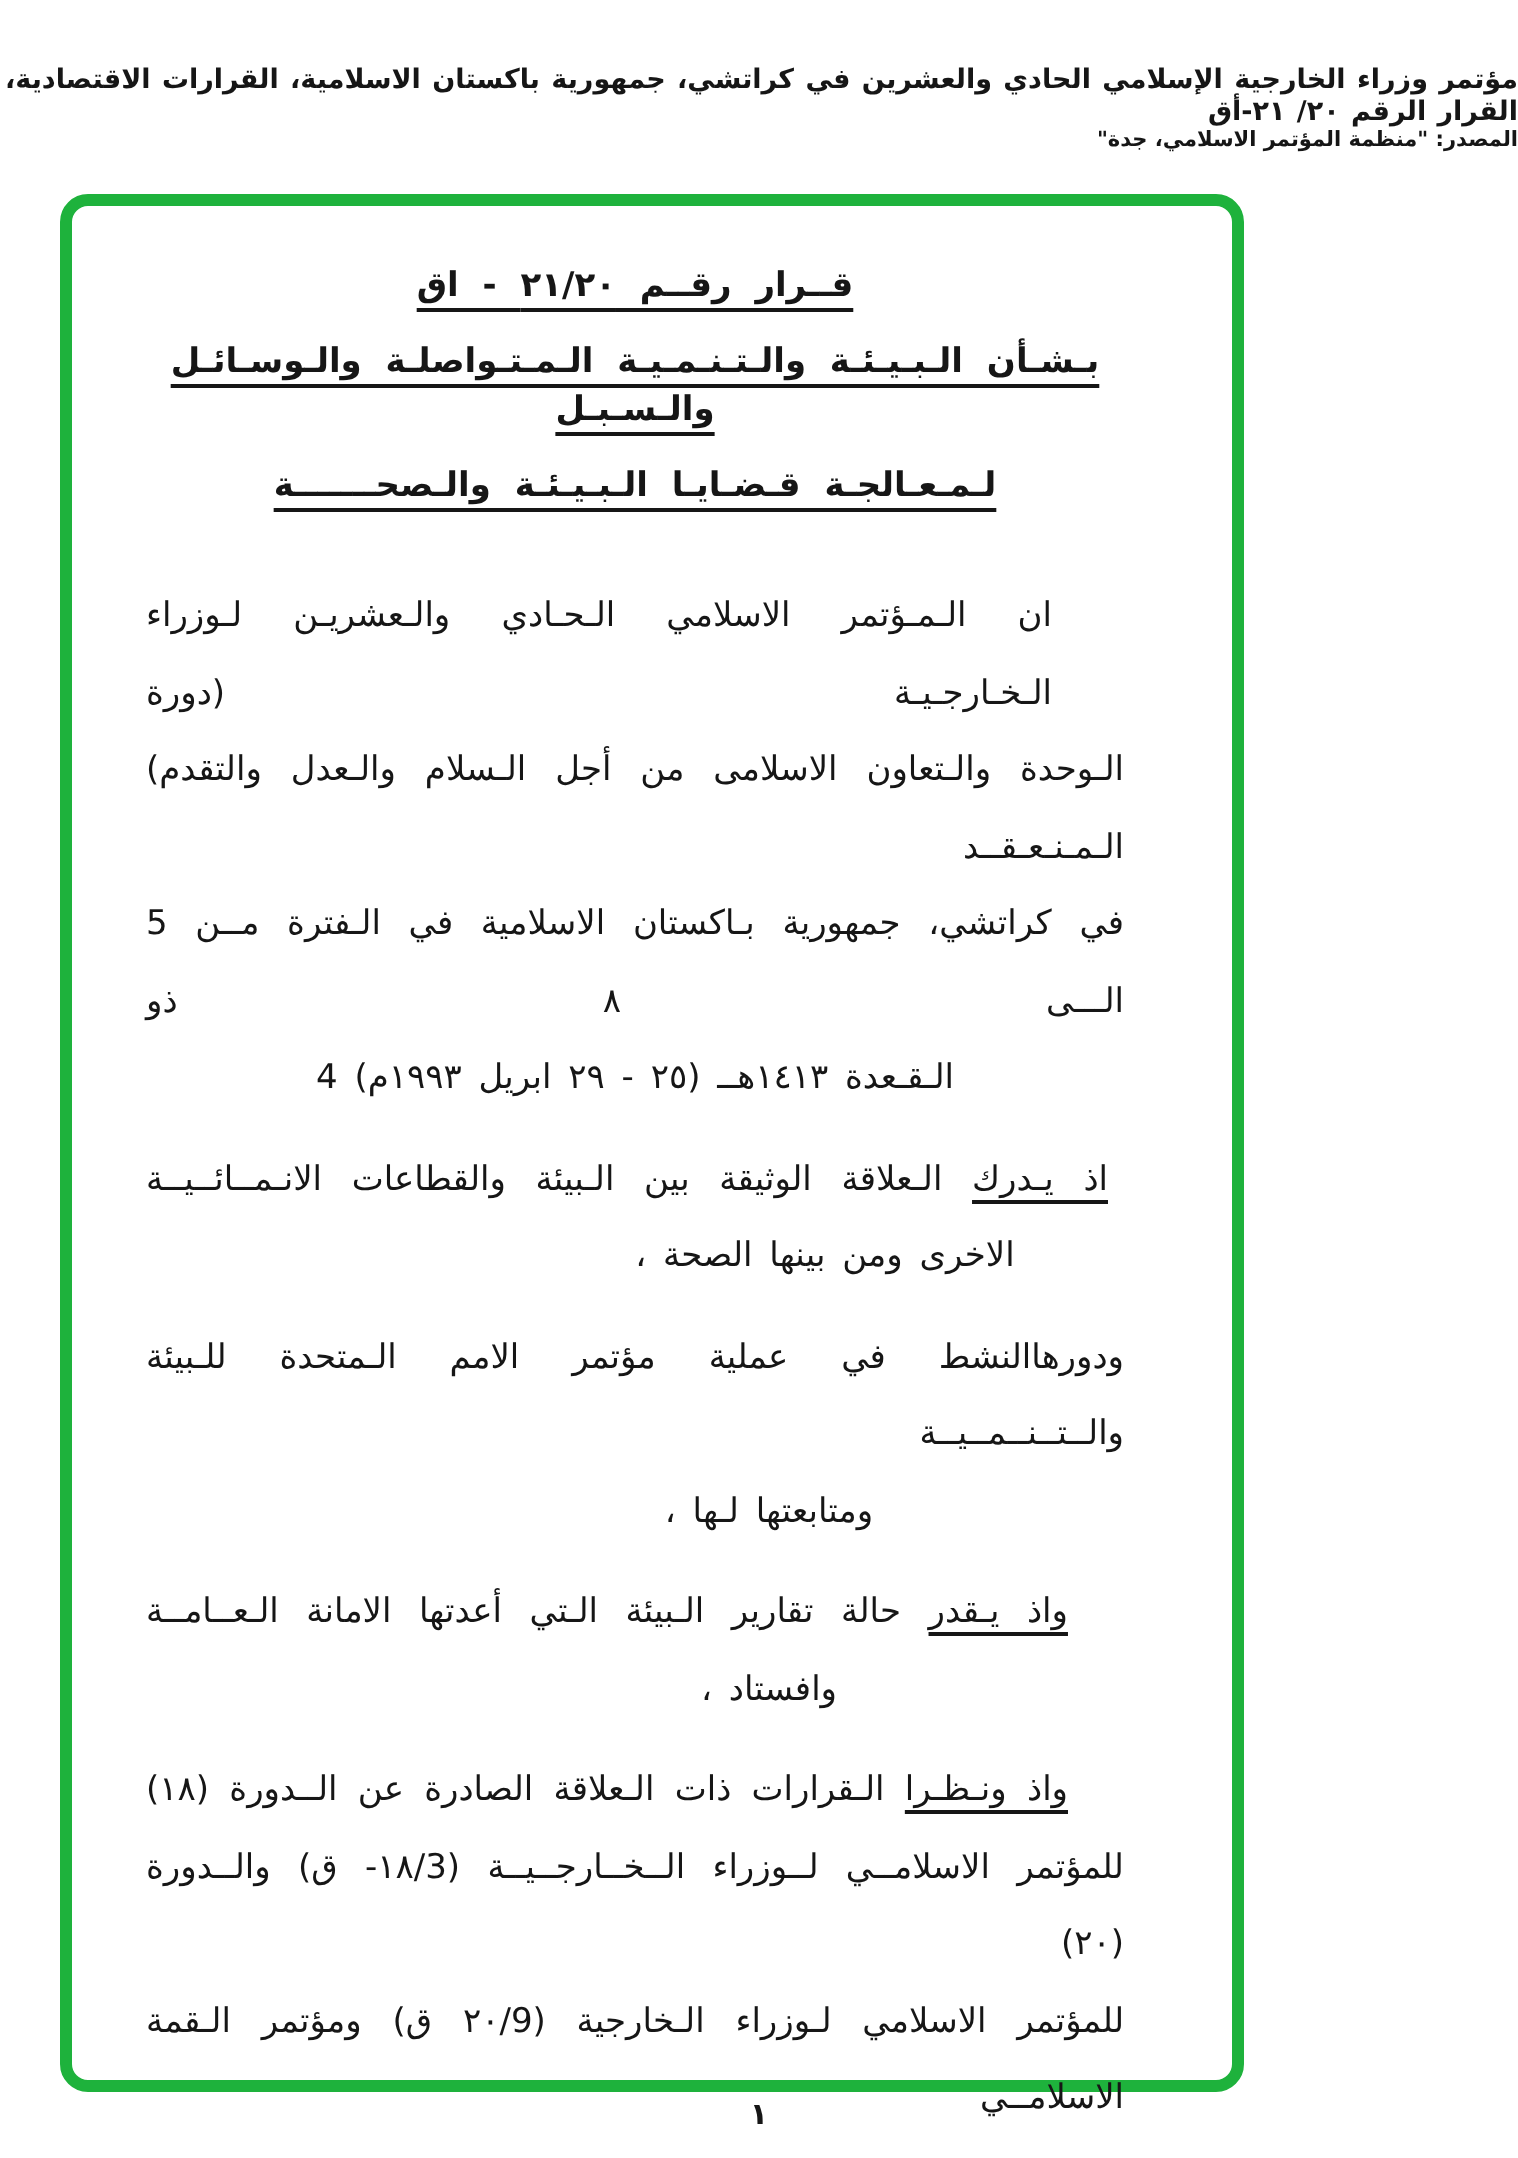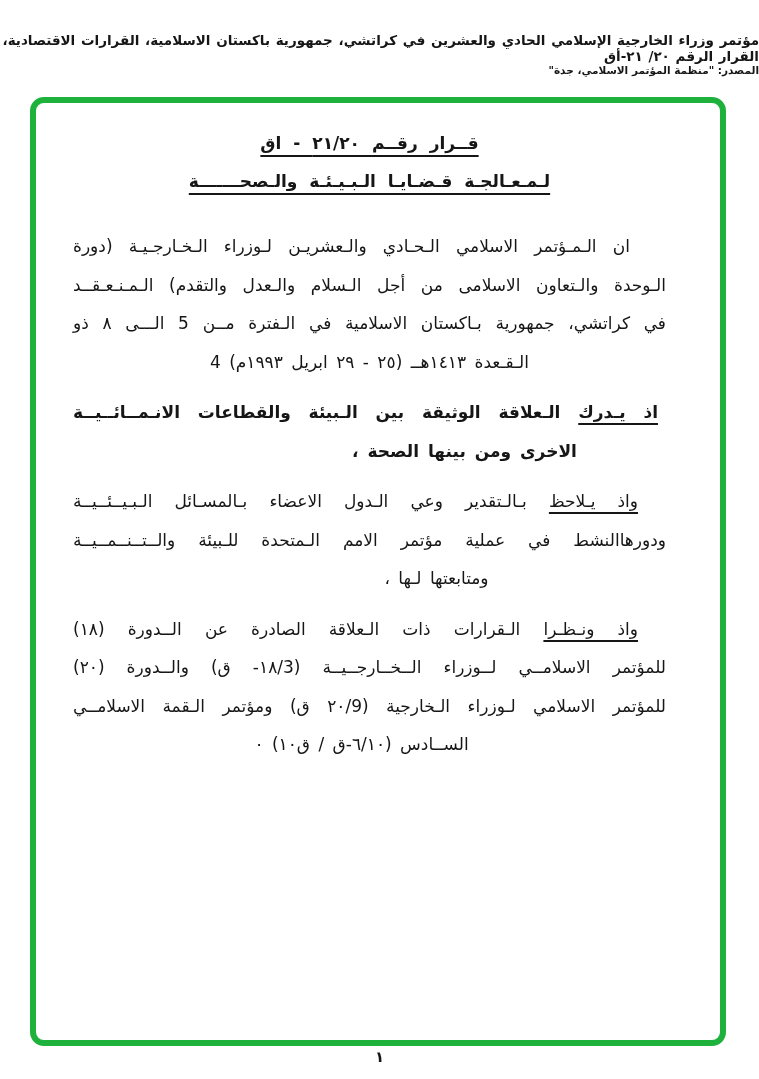--- a/index.html
+++ b/index.html
@@ -8,21 +8,21 @@
     background:#ffffff;color:#161616;
     font-family:"DejaVu Sans",sans-serif;
     overflow:hidden;
   }
   
   .hdr{position:absolute;left:0;width:759px;text-align:right;direction:rtl;}
   .hdr1{top:32px;font-size:13.5px;font-weight:bold;letter-spacing:0;word-spacing:1px;}
   .hdr2{top:64px;font-size:10.5px;font-weight:bold;}
   
   .frame{
-    position:absolute;left:30px;top:97px;width:696px;height:949px;
+    position:absolute;left:30px;top:97px;width:592px;height:949px;
     box-sizing:border-box;border:6px solid var(--accent,#1eb23c);
     border-radius:14px;background:#ffffff;
   }
   .content{
     position:absolute;left:6px;top:6px;right:6px;bottom:6px;
     padding:22px 36px 0 19px;direction:rtl;
     font-size:17px;word-spacing:3px;
   }
   
   .title-line{
@@ -37,59 +37,63 @@
   .para{margin:12px;}
   .ln{line-height:38.5px;white-space:normal;}
   .flush{text-align:justify;text-align-last:justify;}
   .right{text-align:center;}
   .center{text-align:center;}
   .u{text-decoration:underline;text-underline-offset:5px;text-decoration-thickness:1.5px;}
   .pr8{padding-right:8px;}   .pr16{padding-right:16px;}
   .pr28{padding-right:28px;} .pr36{padding-right:36px;}
   .pl100{padding-left:100px;}.pl134{padding-left:134px;}
   .pl190{padding-left:190px;}
-  .mt8{margin-top:8px;font-weight:bold;}  .mt10{margin-top:10px;}
+  .mt8{margin-top:8px;}  .mt10{margin-top:10px;}
   .mt4{margin-top:4px;}  .mt2{margin-top:2px;} .mt34{margin-top:34px;}
   
   .pagenum{
     position:absolute;left:0;top:1048px;width:759px;
     text-align:center;font-size:15px;font-weight:bold;direction:rtl;
   }
 </style>
 </head>
 <body style="--accent: #1eb23c;">
 
 <div class="hdr hdr1">مؤتمر وزراء الخارجية الإسلامي الحادي والعشرين في كراتشي، جمهورية باكستان الاسلامية، القرارات الاقتصادية، القرار الرقم ٢٠/ ٢١-أق</div>
 <div class="hdr hdr2">المصدر:  "منظمة المؤتمر الاسلامي، جدة"</div>
 
 <div class="frame">
   <div class="content">
 
     <div class="title-line"><span>قــرار رقــم ٢١/٢٠ - اق</span></div>
+    <div class="title-line"><span>بـشـأن الـبـيـئـة والـتـنـمـيـة الـمـتـواصلـة والـوسـائـل والـسـبـل</span></div>
     <div class="title-line"><span>لـمـعـالجـة قـضـايـا الـبـيـئـة والـصحـــــــة</span></div>
 
     <div class="para mt34">
       <div class="ln flush pr36">ان الـمـؤتمر الاسلامي الـحـادي والـعشريـن لـوزراء الـخـارجـيـة (دورة</div>
       <div class="ln flush">الـوحدة والـتعاون الاسلامى من أجل الـسلام والـعدل والتقدم) الـمـنـعـقــد</div>
       <div class="ln flush">في كراتشي، جمهورية بـاكستان الاسلامية في الـفترة مــن 5 الـــى ٨ ذو</div>
       <div class="ln center">الـقـعدة ١٤١٣هــ (٢٥ - ٢٩ ابريل ١٩٩٣م) 4</div>
     </div>
 
     <div class="para mt8">
       <div class="ln flush pr8"><span class="u">اذ يـدرك</span><span> الـعلاقة الوثيقة بين الـبيئة والقطاعات الانـمــائــيــة</span></div>
       <div class="ln center pl190">الاخرى ومن بينها الصحة ،</div>
     </div>
 
 
     <div class="para mt4">
-      <div class="ln flush pr28"><span class="u">واذ يـلاحظ</span><span> بـالـتقدير وعي الـدول الاعضاء بـالمسـائل الـبـيــئــيــة</span></div>
       <div class="ln flush">ودورهاالنشط في عملية مؤتمر الامم الـمتحدة للـبيئة والــتــنــمــيــة</div>
       <div class="ln center pl134">ومتابعتها لـها ،</div>
     </div>
 
+    <div class="para mt2">
+      <div class="ln flush pr28"><span class="u">واذ يـقدر</span><span> حالة تقارير الـبيئة الـتي أعدتها الامانة الـعــامــة</span></div>
+      <div class="ln center pl134">وافستاد ،</div>
+    </div>
 
     <div class="para mt4">
       <div class="ln flush pr28"><span class="u">واذ ونـظـرا</span><span> الـقرارات ذات الـعلاقة الصادرة عن الــدورة (١٨)</span></div>
       <div class="ln flush">للمؤتمر الاسلامــي لــوزراء الــخــارجــيــة (١٨/3- ق) والــدورة (٢٠)</div>
       <div class="ln flush">للمؤتمر الاسلامي لـوزراء الـخارجية (٢٠/9 ق) ومؤتمر الـقمة الاسلامــي</div>
       <div class="ln right pr16">الســادس (٦/١٠-ق / ق١٠) ٠</div>
     </div>
 
   </div>
 </div>

